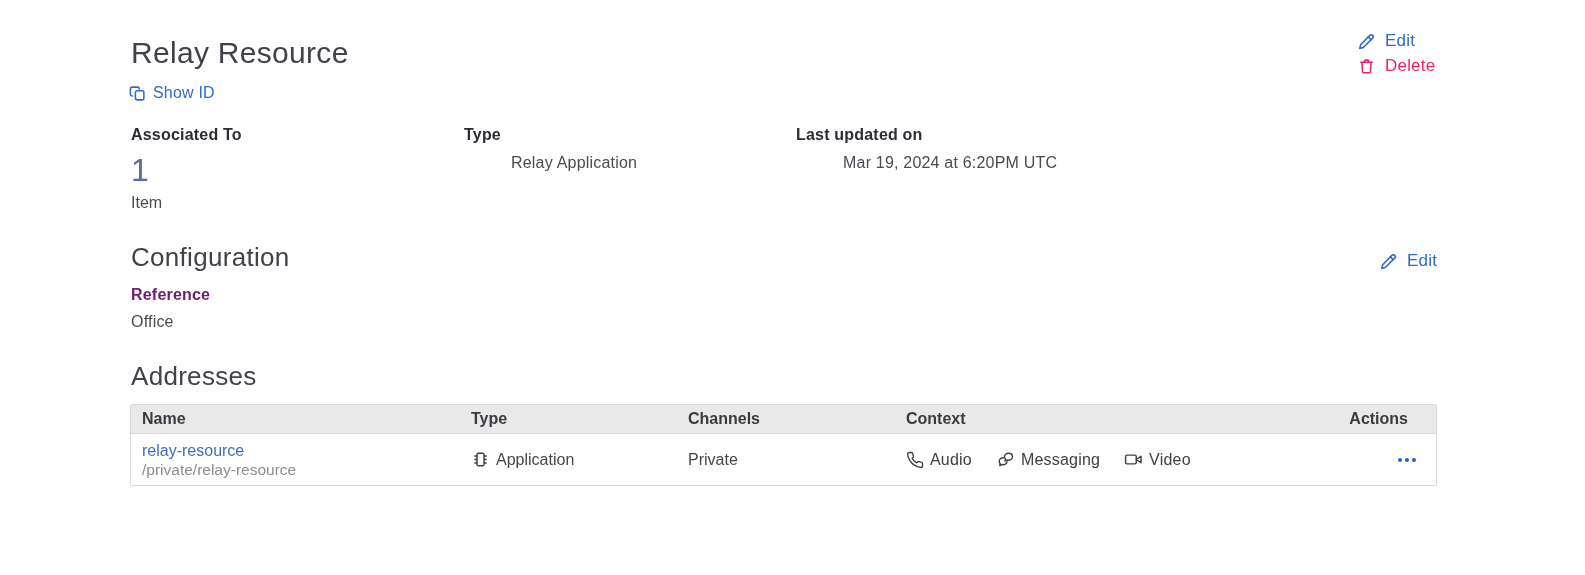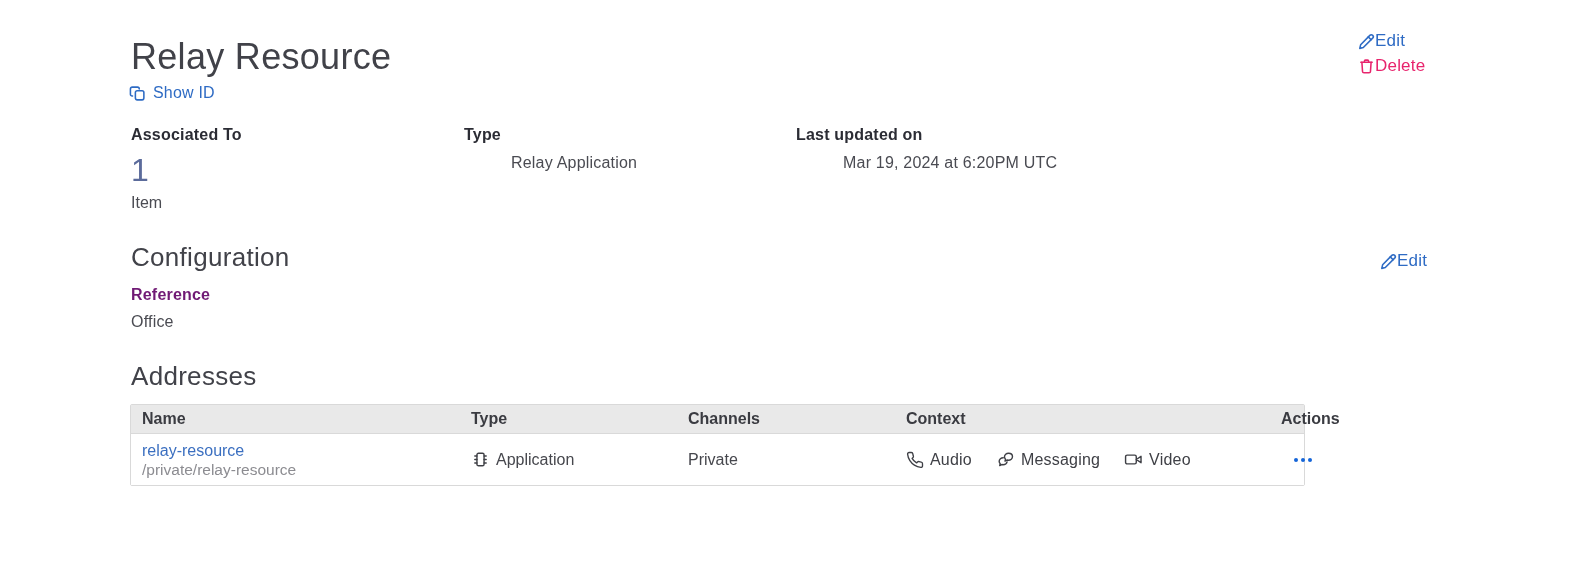--- a/index.html
+++ b/index.html
@@ -6,34 +6,34 @@
   html,body { background:#ffffff; }
   body { font-family:"Liberation Sans", sans-serif; }
   .screen {
     position:relative; width:1585px; height:575px;
     background:#ffffff; overflow:hidden; color:#45464c;
   }
 
   
   .page-title {
     position:absolute; left:131px; top:36px;
-    font-size:36px; font-weight:400; color:#414249; letter-spacing:.3px;
+    font-size:30px; font-weight:400; color:#414249; letter-spacing:.3px;
   }
   .show-id {
     position:absolute; left:129px; top:84px;
     display:inline-flex; align-items:flex-end; gap:7px;
     background:none; border:none; cursor:pointer;
     font-family:inherit; font-size:16px; color:#2e6bc4; letter-spacing:.2px;
   }
   .top-actions {
     position:absolute; left:1358px; top:31px;
     display:flex; flex-direction:column; gap:5px; align-items:flex-start;
   }
   .action-link {
-    display:inline-flex; align-items:center; gap:0;
+    display:inline-flex; align-items:center; gap:10px;
     font-size:17px; text-decoration:none; letter-spacing:.2px; cursor:pointer;
   }
   .action-link.blue { color:#2e6bc4; }
   .action-link.pink { color:#e8246d; }
   .action-link svg { flex:0 0 auto; }
 
   
   .details { position:absolute; left:131px; top:126px; display:grid; grid-template-columns:333px 332px auto; }
   .field-label { font-size:16px; font-weight:700; color:#2b2c34; letter-spacing:.2px; }
   .field-value { font-size:16px; color:#4a4b52; margin-top:10px; letter-spacing:.2px;margin-left:47px; }
@@ -43,21 +43,21 @@
   
   .section-heading { position:absolute; left:131px; font-size:26px; font-weight:400; color:#414249; letter-spacing:.3px; }
   .config-heading { top:242px; }
   .config-edit { position:absolute; left:1380px; top:251px; }
   .config-field-label { position:absolute; left:131px; top:286px; font-size:16px; font-weight:700; color:#701a75; letter-spacing:.2px; }
   .config-field-value { position:absolute; left:131px; top:313px; font-size:16px; color:#4a4b52; letter-spacing:.2px; }
 
   
   .addresses-heading { top:361px; }
   .addr-table {
-    position:absolute; left:130px; top:404px; width:1175px;
+    position:absolute; left:130px; top:404px; width:1307px;
     border:1px solid #d9d9d9; border-radius:2px; background:#ffffff;
   }
   .addr-head {
     display:grid; grid-template-columns:329px 217px 218px 386px 1fr;
     background:#e9e9e9; border-bottom:1px solid #d9d9d9; height:29px; align-items:center;
   }
   .addr-head .cell { font-size:16px; font-weight:600; color:#3a3b41; padding-left:11px; }
   .addr-head .cell.actions { text-align:right; padding-right:28px; padding-left:0; }
   .addr-row {
     display:grid; grid-template-columns:329px 217px 218px 386px 1fr;

